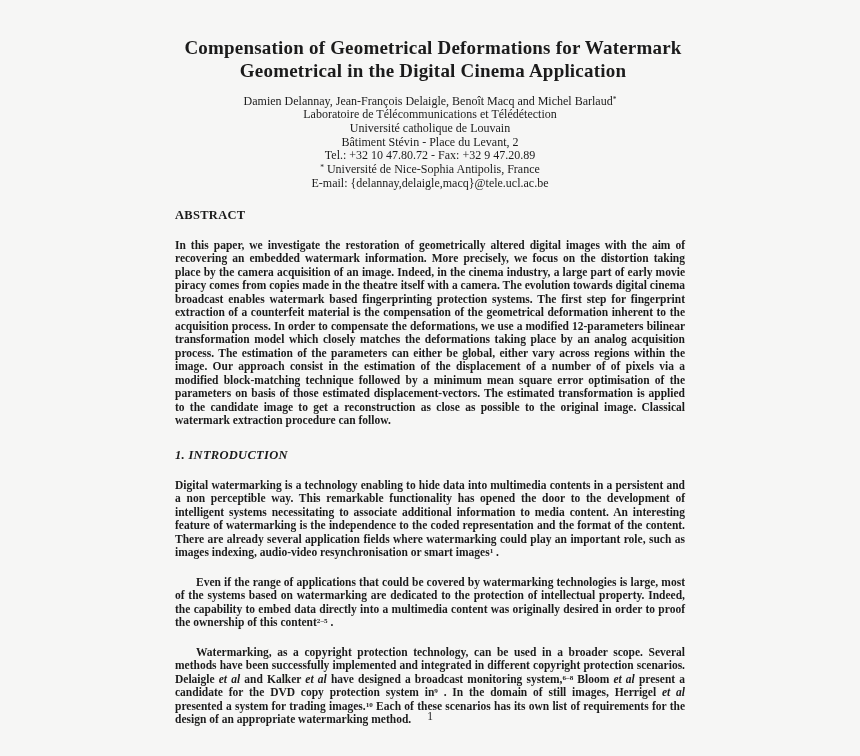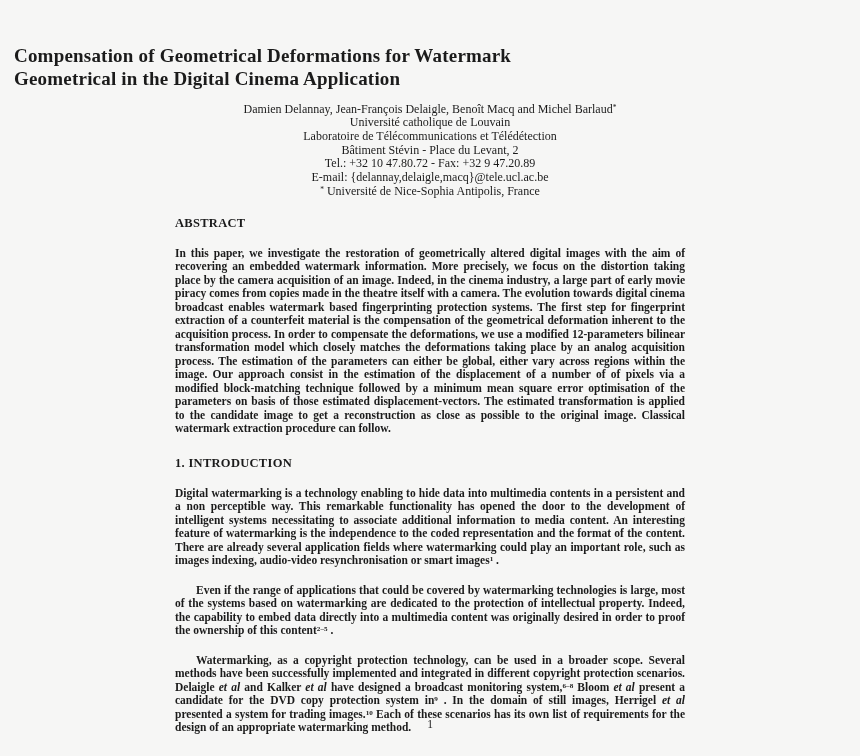--- a/index.html
+++ b/index.html
@@ -13,23 +13,23 @@
     overflow: hidden;
     font-family: "Liberation Serif", "DejaVu Serif", serif;
     color: #1b1b1b;
   }
   .page {
     position: relative;
     width: 860px;
     height: 756px;
   }
   .title {
-    margin: 8px;
+    margin: 0;
     padding-top: 36px;
-    text-align: left;
+    text-align: center;
     font-size: 19px;
     font-weight: bold;
     line-height: 23px;
     letter-spacing: 0.2px;
     padding-left: 6px;
   }
   .authors {
     margin-top: 12px;
     text-align: center;
     font-size: 12px;
@@ -44,21 +44,21 @@
     width: 510px;
     margin: 0 auto;
   }
   .section-heading {
     margin: 0;
     font-size: 12.5px;
     font-weight: bold;
     letter-spacing: 0.3px;
   }
   .abstract-heading { margin-top: 17px; margin-bottom: 8px; }
-  .intro-heading   { margin-top: 20px; margin-bottom: 9px; }
+  .intro-heading   { margin-top: 20px; margin-bottom: 9px; font-style: italic; }
   .body-par {
     margin: 16px 0 5px 0;
     font-size: 11.5px;
     line-height: 13.5px;
     text-align: justify;
     font-weight: bold;
   }
   .indent { text-indent: 21px; }
   sup {
     font-size: 62%;
@@ -79,26 +79,26 @@
 </head>
 <body>
 
 <div class="page">
 
   <h1 class="title"><span>Compensation of Geometrical Deformations for Watermark</span><br><span>Geometrical in the Digital Cinema Application</span></h1>
 
   <div class="authors">Damien Delannay, Jean-François Delaigle, Benoît Macq and Michel Barlaud<sup>*</sup></div>
 
   <div class="affil">
+    <div>Laboratoire de Télécommunications et Télédétection</div>
     <div>Université catholique de Louvain</div>
-    <div>Laboratoire de Télécommunications et Télédétection</div>
     <div>Bâtiment Stévin - Place du Levant, 2</div>
     <div>Tel.: +32 10 47.80.72 - Fax: +32 9 47.20.89</div>
+    <div><sup>*</sup> Université de Nice-Sophia Antipolis, France</div>
     <div>E-mail: {delannay,delaigle,macq}@tele.ucl.ac.be</div>
-    <div><sup>*</sup> Université de Nice-Sophia Antipolis, France</div>
   </div>
 
   <div class="column">
 
     <h2 class="section-heading abstract-heading">ABSTRACT</h2>
 
     <p class="body-par">In this paper, we investigate the restoration of geometrically altered digital images with the aim of recovering an embedded watermark information. More precisely, we focus on the distortion taking place by the camera acquisition of an image. Indeed, in the cinema industry, a large part of early movie piracy comes from copies made in the theatre itself with a camera. The evolution towards digital cinema broadcast enables watermark based fingerprinting protection systems. The first step for fingerprint extraction of a counterfeit material is the compensation of the geometrical deformation inherent to the acquisition process. In order to compensate the deformations, we use a modified 12-parameters bilinear transformation model which closely matches the deformations taking place by an analog acquisition process. The estimation of the parameters can either be global, either vary across regions within the image. Our approach consist in the estimation of the displacement of a number of of pixels via a modified block-matching technique followed by a minimum mean square error optimisation of the parameters on basis of those estimated displacement-vectors. The estimated transformation is applied to the candidate image to get a reconstruction as close as possible to the original image. Classical watermark extraction procedure can follow.</p>
 
     <h2 class="section-heading intro-heading">1. INTRODUCTION</h2>
 

